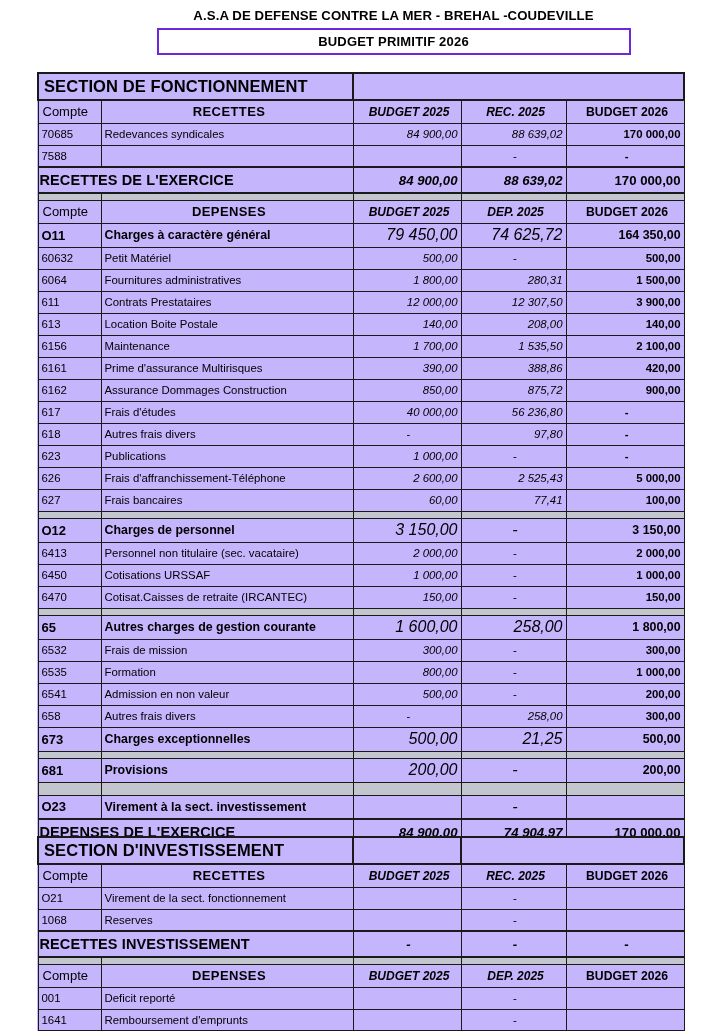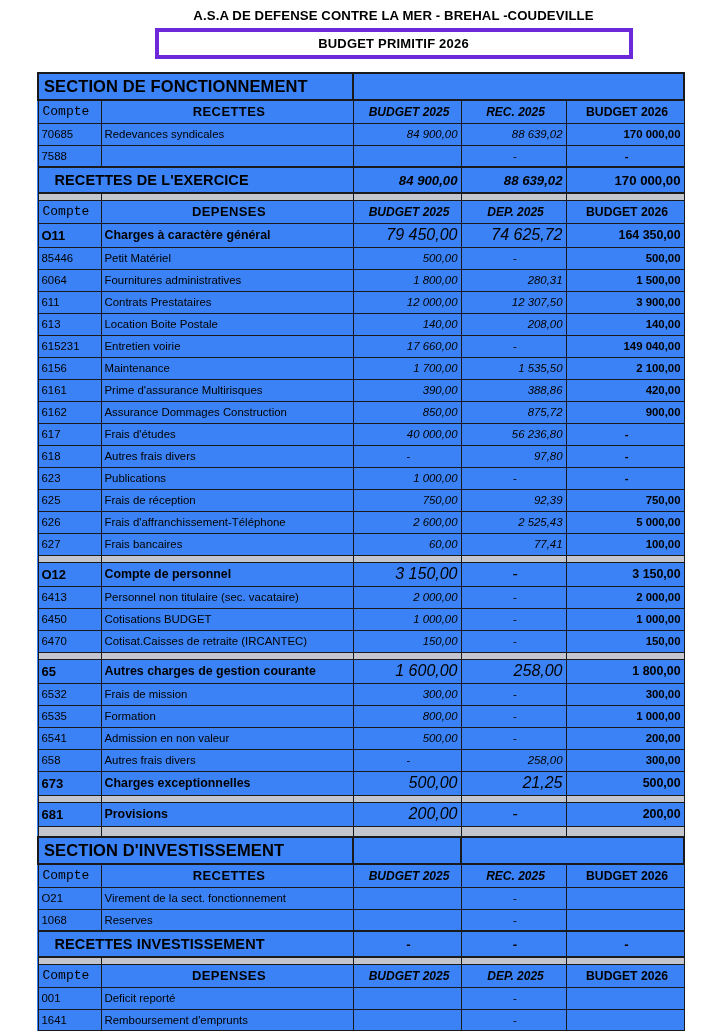--- a/index.html
+++ b/index.html
@@ -34,38 +34,38 @@
   }
   .org-title {
     font-size: 13.2px;
     font-weight: bold;
     letter-spacing: 0.1px;
     white-space: nowrap;
   }
   .budget-box {
     margin: 5px auto 0 auto;
     width: 470px;
-    border: 4px solid #6d28d9;
+    border: 2px solid #6d28d9;
     height: 23px;
     line-height: 23px;
     font-size: 13px;
     font-weight: bold;
     text-align: center;
     background: #fff;
     letter-spacing: 0.2px;
   }
 
   
   .tbl {
     position: absolute;
     left: 37px;
     border-collapse: collapse;
     table-layout: fixed;
     width: 648px;
-    background: #3b82f6;
+    background: #c4b5fd;
   }
   #table-fonctionnement { top: 72px; }
   #table-investissement { top: 836px; }
 
   .tbl td {
     border: 1px solid #1a1a1a;
     padding: 0 3px;
     height: 22px;
     box-sizing: border-box;
     vertical-align: middle;
@@ -112,21 +112,20 @@
     text-align: center;
     height: 23px;
     font-size: 12.2px;
     padding-left: 7px;
   }
   .col-head td.hcompte {
     font-weight: normal;
     text-align: left;
     padding-left: 4px;
     font-size: 13px;
-    font-family: Liberation Mono, monospace;
   }
   .col-head td.hlabel { font-size: 13px; letter-spacing: 0.4px; }
   .col-head td.hyear-i { font-style: italic; font-size: 12px; }
 
   
   .grp td { font-weight: bold; height: 24px; }
   .grp td.c-desc { font-size: 12.4px; }
   .grp td.c-code { font-size: 13px; }
   .grp td.c-num { font-weight: normal; font-style: italic; font-size: 16px; }
   .grp td.c-num.b26 { font-weight: bold; font-style: normal; font-size: 12.4px; }
@@ -134,21 +133,21 @@
   
   .total td {
     font-weight: bold;
     height: 26px;
     border-top-width: 2px;
     border-bottom-width: 2px;
   }
   .total td.t-label {
     font-size: 14.5px;
     text-align: left;
-    padding-left: 16px;
+    padding-left: 1px;
     letter-spacing: 0.1px;
   }
   .total td.c-num { font-size: 13.2px; }
   .total td.c-num.italic { font-style: italic; }
   .total td.c-num.b26 { font-style: normal; }
 
   
   .spacer td {
     background: #c3c6cc;
     height: 7px;
@@ -223,21 +222,21 @@
           <td>BUDGET 2026</td>
         </tr>
         <tr class="grp">
           <td class="c-code">O11</td>
           <td class="c-desc">Charges à caractère général</td>
           <td class="c-num ">79 450,00</td>
           <td class="c-num ">74 625,72</td>
           <td class="c-num b26">164 350,00</td>
         </tr>
         <tr>
-          <td class="c-code thin">85446</td>
+          <td class="c-code thin">60632</td>
           <td class="c-desc">Petit Matériel</td>
           <td class="c-num ">500,00</td>
           <td class="c-num  dash">-</td>
           <td class="c-num b26">500,00</td>
         </tr>
         <tr>
           <td class="c-code thin">6064</td>
           <td class="c-desc">Fournitures administratives</td>
           <td class="c-num ">1 800,00</td>
           <td class="c-num ">280,31</td>
@@ -251,27 +250,20 @@
           <td class="c-num b26">3 900,00</td>
         </tr>
         <tr>
           <td class="c-code thin">613</td>
           <td class="c-desc">Location Boite Postale</td>
           <td class="c-num ">140,00</td>
           <td class="c-num ">208,00</td>
           <td class="c-num b26">140,00</td>
         </tr>
         <tr>
-          <td class="c-code thin">615231</td>
-          <td class="c-desc">Entretien voirie</td>
-          <td class="c-num ">17 660,00</td>
-          <td class="c-num  dash">-</td>
-          <td class="c-num b26">149 040,00</td>
-        </tr>
-        <tr>
           <td class="c-code thin">6156</td>
           <td class="c-desc">Maintenance</td>
           <td class="c-num ">1 700,00</td>
           <td class="c-num ">1 535,50</td>
           <td class="c-num b26">2 100,00</td>
         </tr>
         <tr>
           <td class="c-code thin">6161</td>
           <td class="c-desc">Prime d'assurance Multirisques</td>
           <td class="c-num ">390,00</td>
@@ -300,27 +292,20 @@
           <td class="c-num b26 dash">-</td>
         </tr>
         <tr>
           <td class="c-code thin">623</td>
           <td class="c-desc">Publications</td>
           <td class="c-num ">1 000,00</td>
           <td class="c-num  dash">-</td>
           <td class="c-num b26 dash">-</td>
         </tr>
         <tr>
-          <td class="c-code thin">625</td>
-          <td class="c-desc">Frais de réception</td>
-          <td class="c-num ">750,00</td>
-          <td class="c-num ">92,39</td>
-          <td class="c-num b26">750,00</td>
-        </tr>
-        <tr>
           <td class="c-code thin">626</td>
           <td class="c-desc">Frais d'affranchissement-Téléphone</td>
           <td class="c-num ">2 600,00</td>
           <td class="c-num ">2 525,43</td>
           <td class="c-num b26">5 000,00</td>
         </tr>
         <tr>
           <td class="c-code thin">627</td>
           <td class="c-desc">Frais bancaires</td>
           <td class="c-num ">60,00</td>
@@ -329,35 +314,35 @@
         </tr>
         <tr class="spacer">
           <td></td>
           <td></td>
           <td></td>
           <td></td>
           <td></td>
         </tr>
         <tr class="grp">
           <td class="c-code">O12</td>
-          <td class="c-desc">Compte de personnel</td>
+          <td class="c-desc">Charges de personnel</td>
           <td class="c-num ">3 150,00</td>
           <td class="c-num  dash">-</td>
           <td class="c-num b26">3 150,00</td>
         </tr>
         <tr>
           <td class="c-code thin">6413</td>
           <td class="c-desc">Personnel non titulaire (sec. vacataire)</td>
           <td class="c-num ">2 000,00</td>
           <td class="c-num  dash">-</td>
           <td class="c-num b26">2 000,00</td>
         </tr>
         <tr>
           <td class="c-code thin">6450</td>
-          <td class="c-desc">Cotisations BUDGET</td>
+          <td class="c-desc">Cotisations URSSAF</td>
           <td class="c-num ">1 000,00</td>
           <td class="c-num  dash">-</td>
           <td class="c-num b26">1 000,00</td>
         </tr>
         <tr>
           <td class="c-code thin">6470</td>
           <td class="c-desc">Cotisat.Caisses de retraite (IRCANTEC)</td>
           <td class="c-num ">150,00</td>
           <td class="c-num  dash">-</td>
           <td class="c-num b26">150,00</td>

